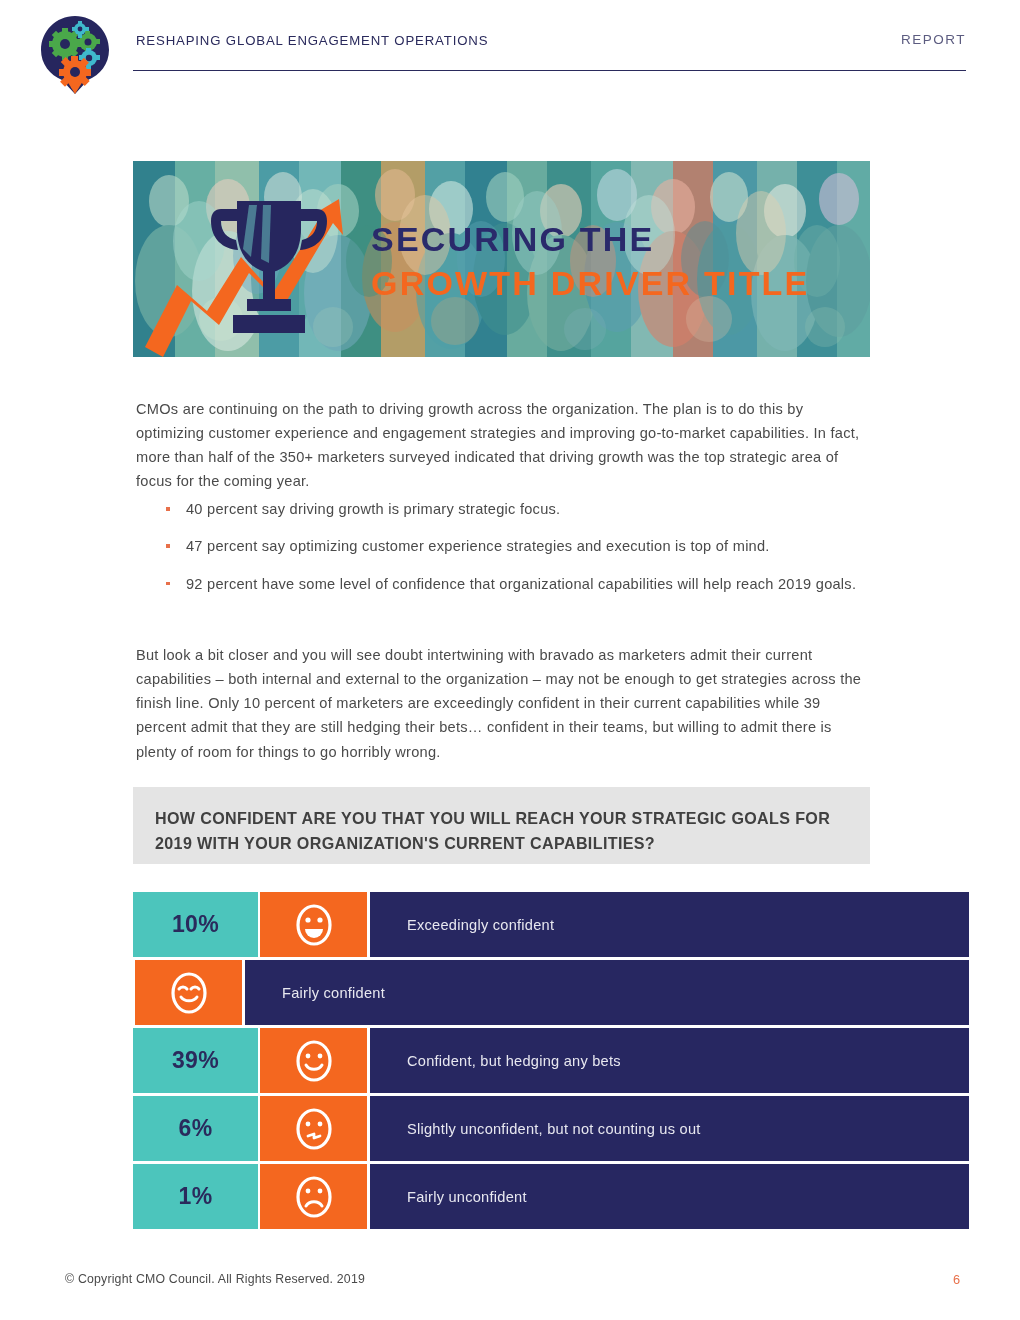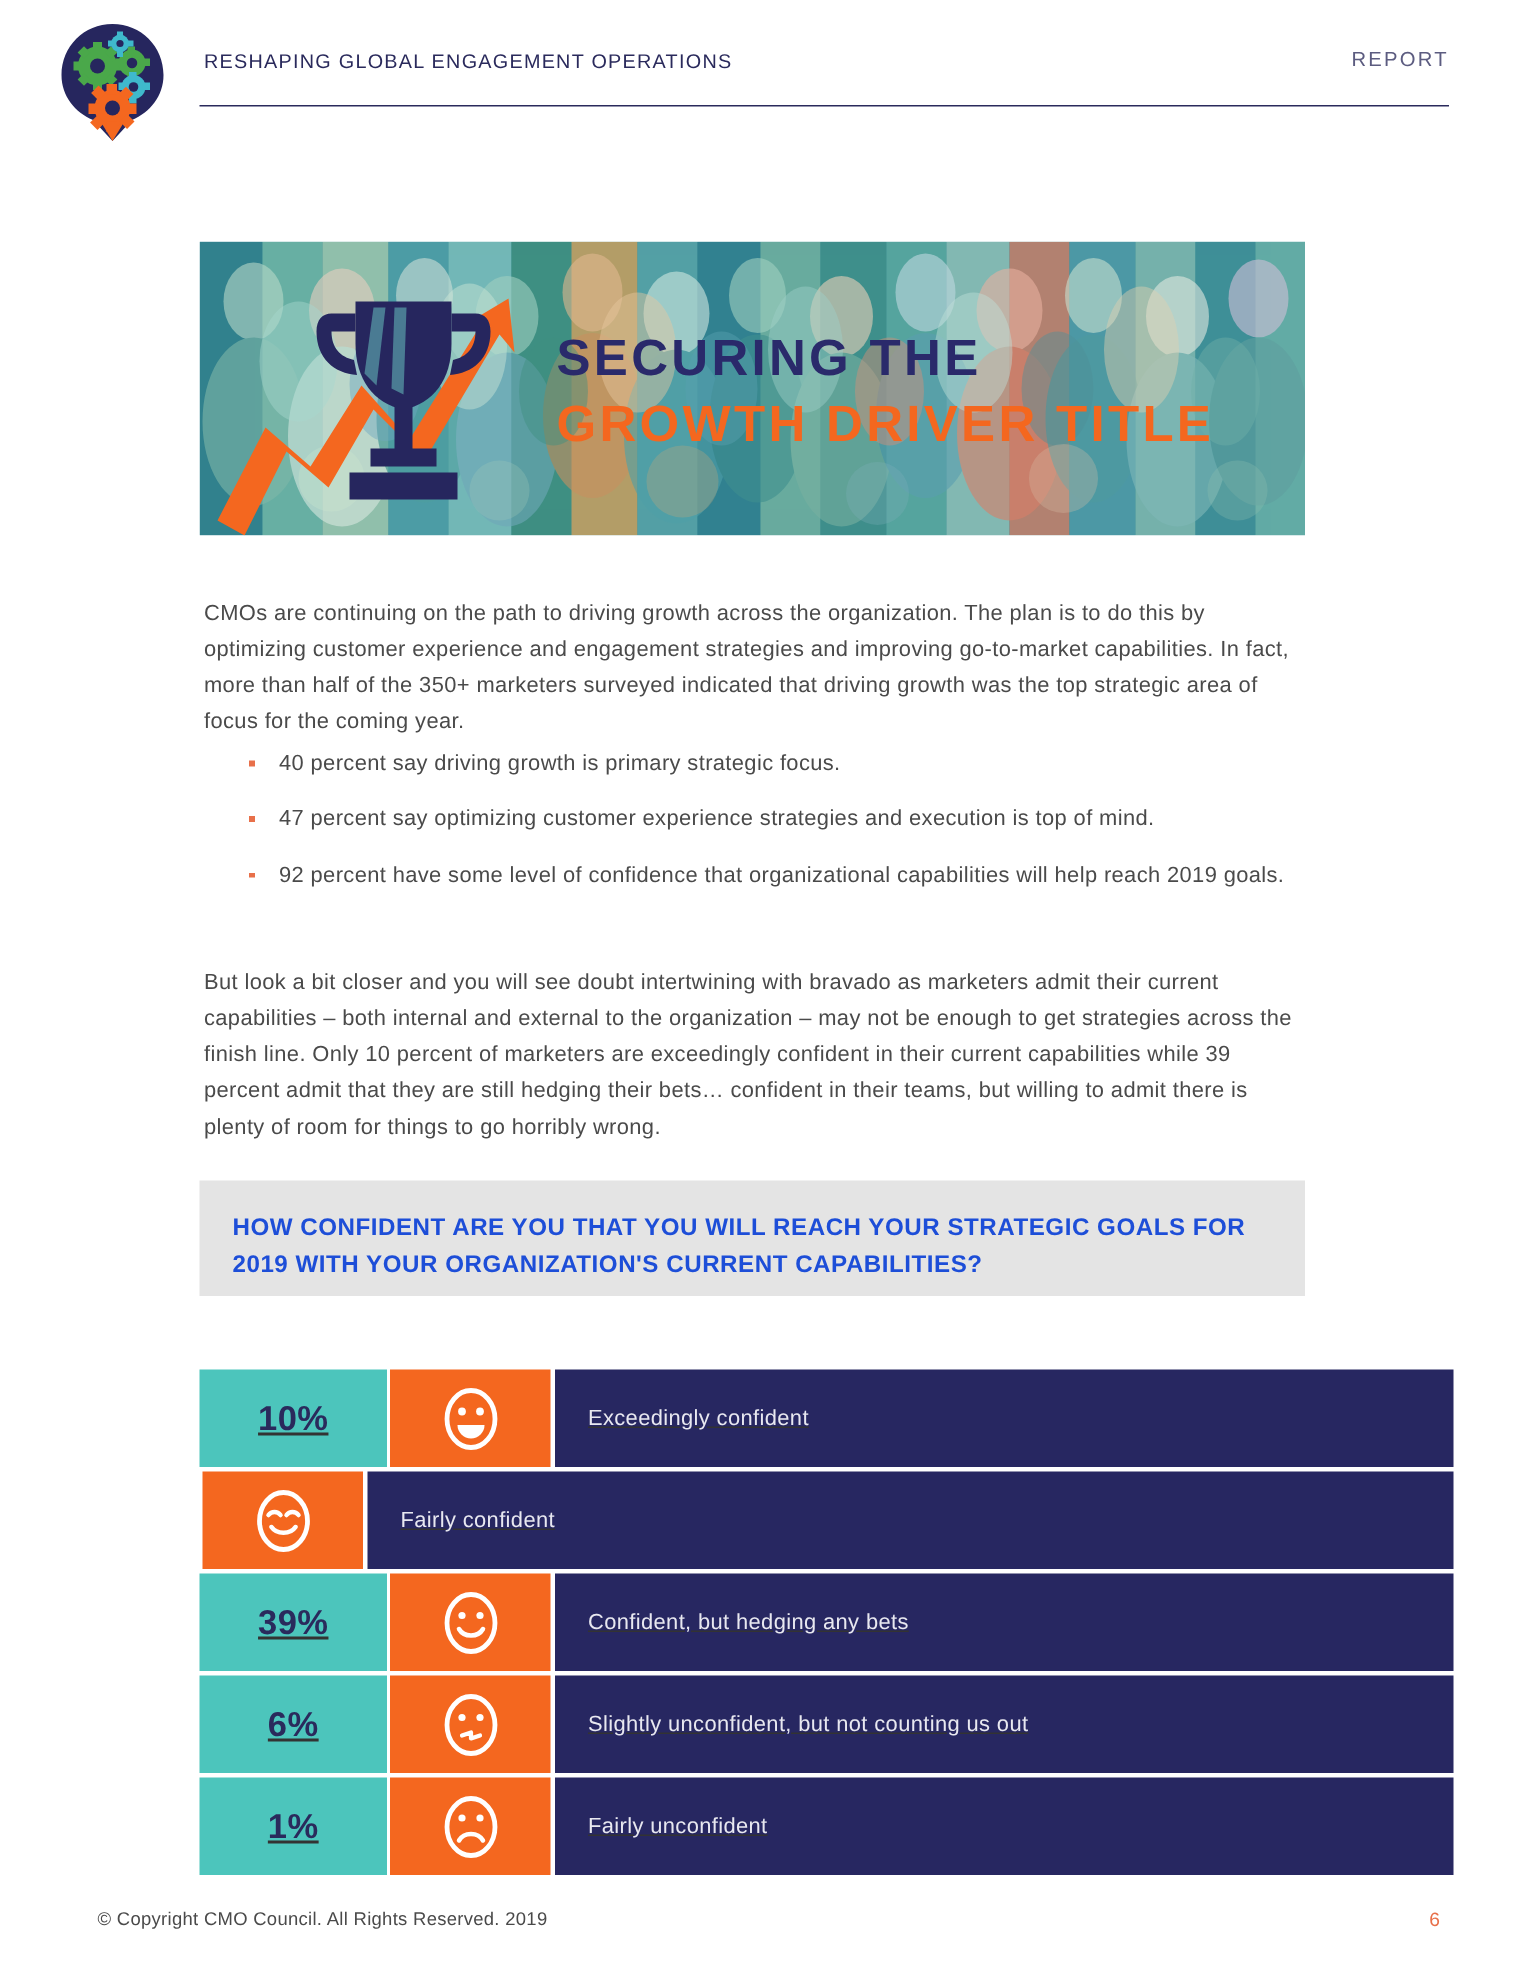--- a/index.html
+++ b/index.html
@@ -132,28 +132,27 @@
     width: 737px; height: 77px;
     background: #e4e4e4;
     box-sizing: border-box;
     padding: 19px 26px 0 22px;
   }
   .q-header-text {
     font-size: 16.1px;
     font-weight: bold;
     line-height: 25px;
     letter-spacing: 0.35px;
-    color: #1d4ed8;
+    color: #404040;
   }
 
   .result-table {
     position: absolute;
-    left: 133px; top: 913px;
+    left: 133px; top: 892px;
     width: 836px;
-    text-decoration: underline;
   }
   .result-row {
     position: relative;
     display: flex;
     height: 65px;
     margin-bottom: 3px;
   }
   .cell-pct {
     width: 125px;
     background: #4cc5bc;
@@ -172,21 +171,21 @@
     display: flex;
     align-items: center;
     justify-content: center;
   }
   .cell-label {
     flex: 1;
     margin-left: 3px;
     background: #272761;
     display: flex;
     align-items: center;
-    padding-left: 22px;
+    padding-left: 37px;
     font-size: 14.6px;
     color: #e8e8f0;
     letter-spacing: 0.25px;
   }
 
   
   .footer-copy {
     position: absolute;
     left: 65px; top: 1272px;
     font-size: 12.3px;

